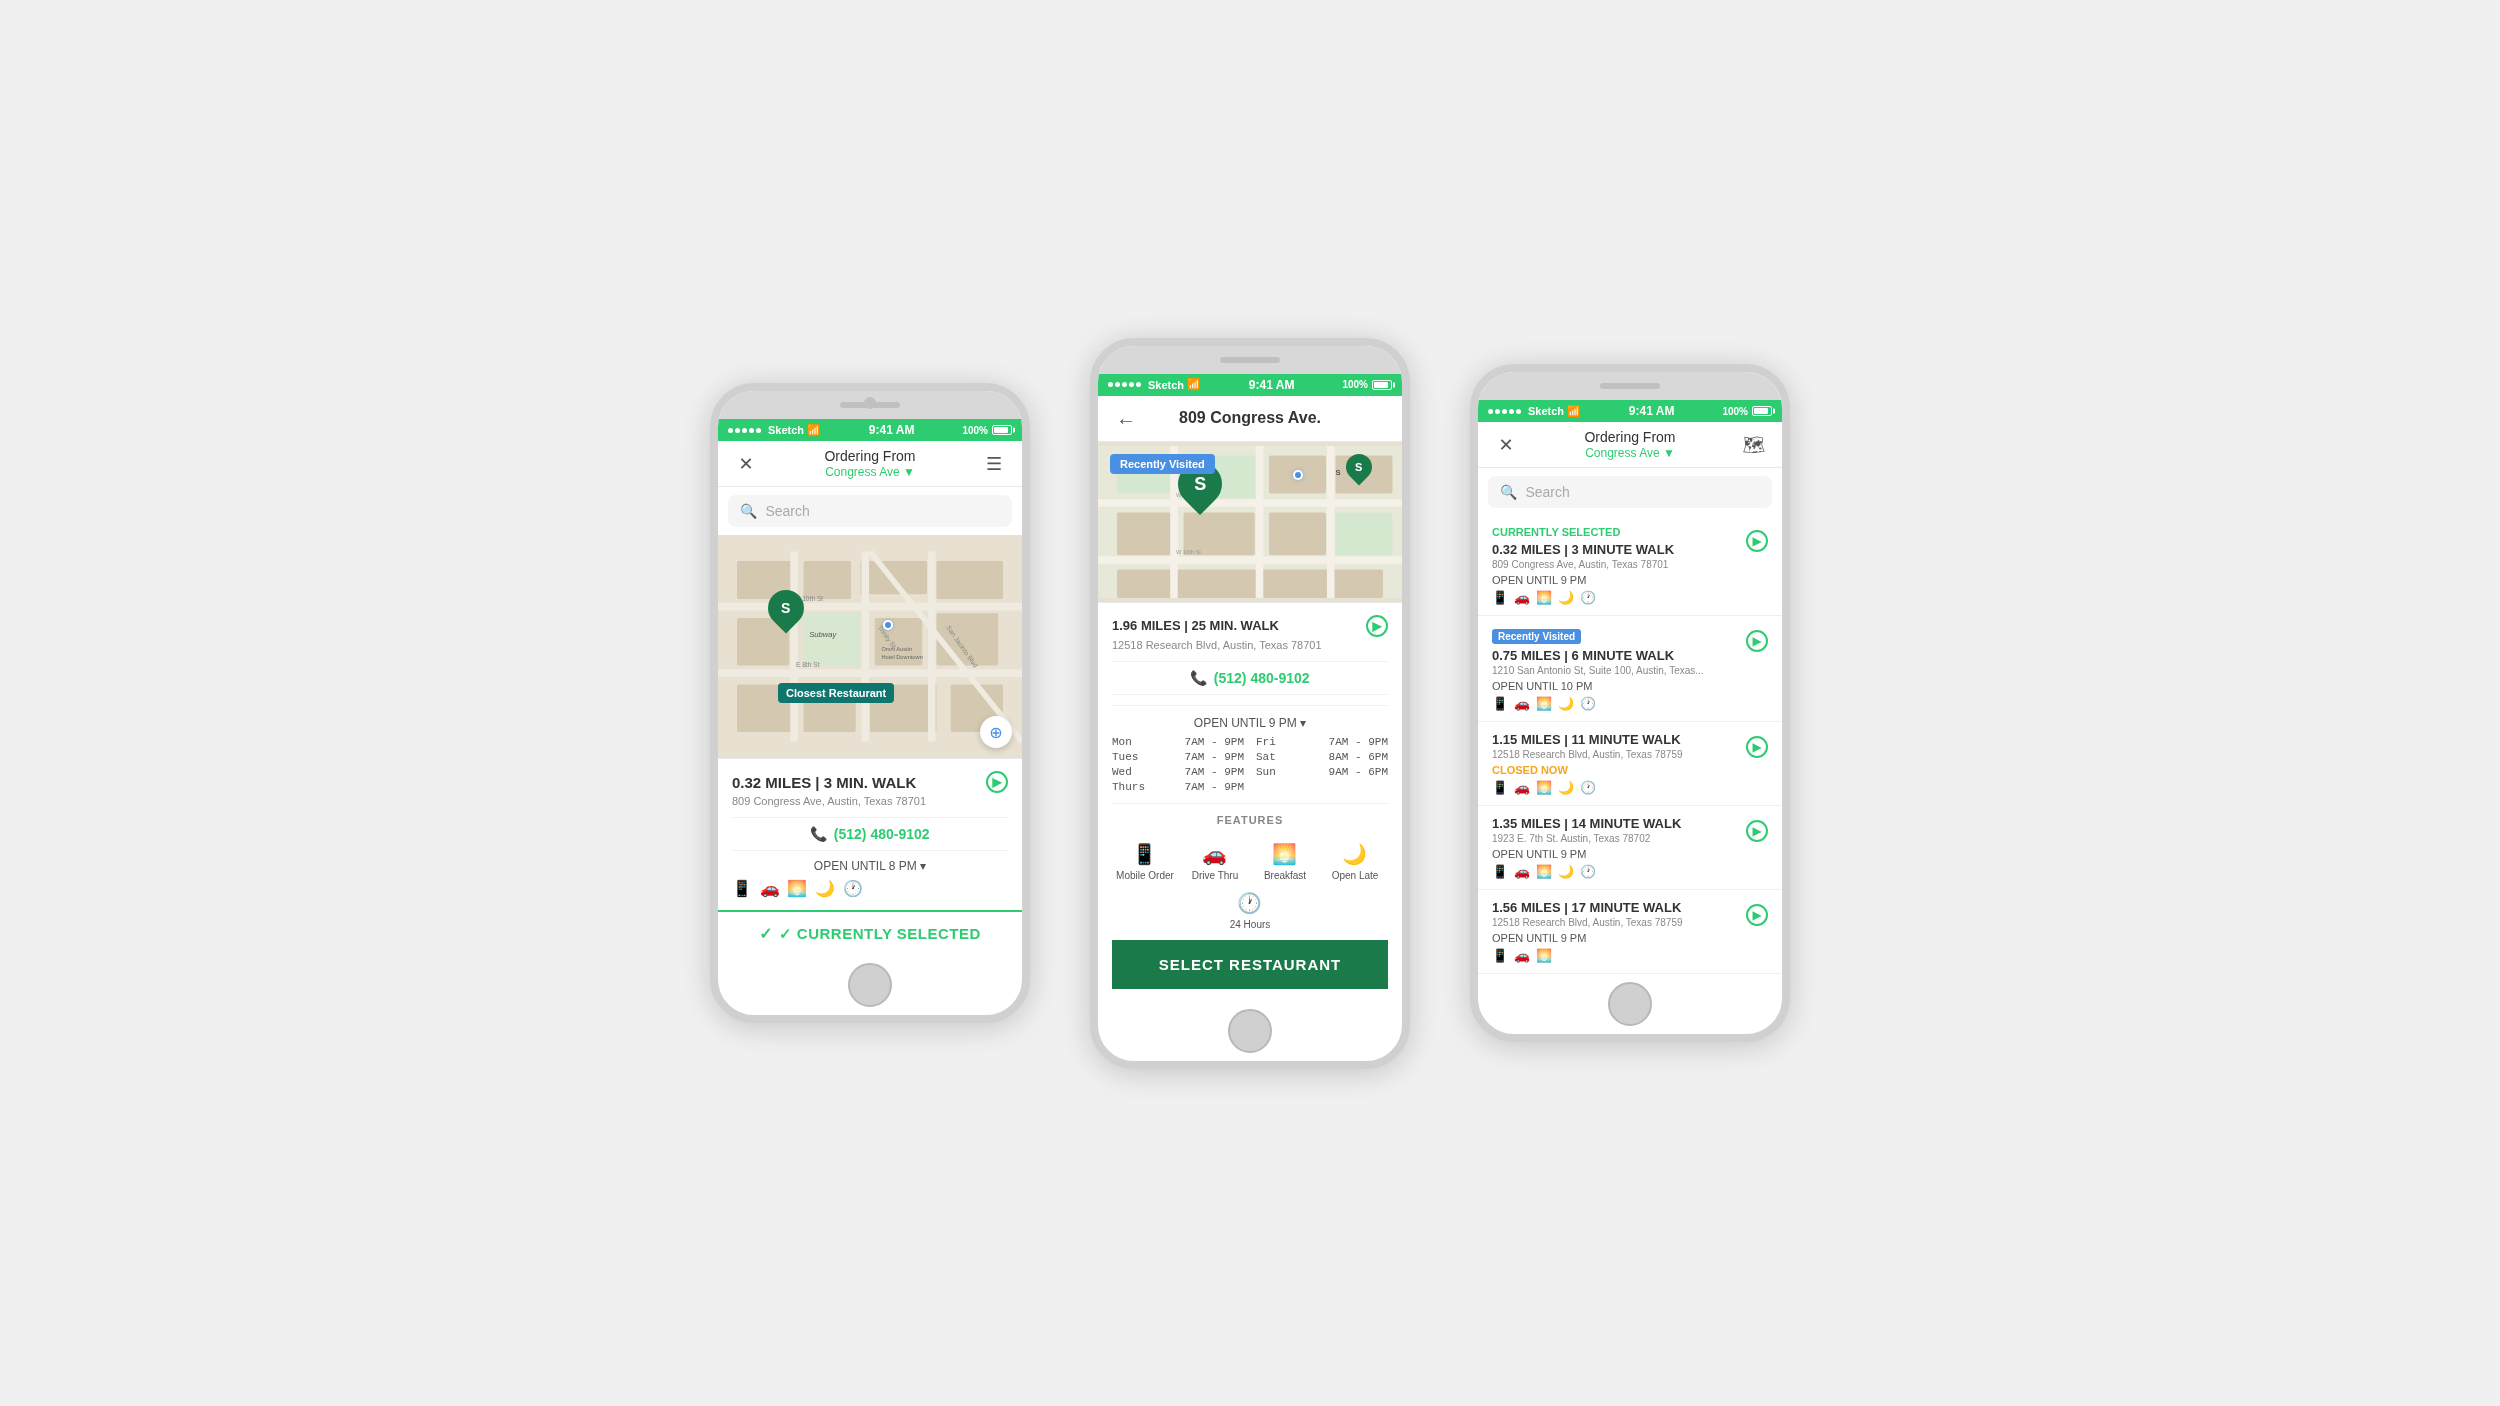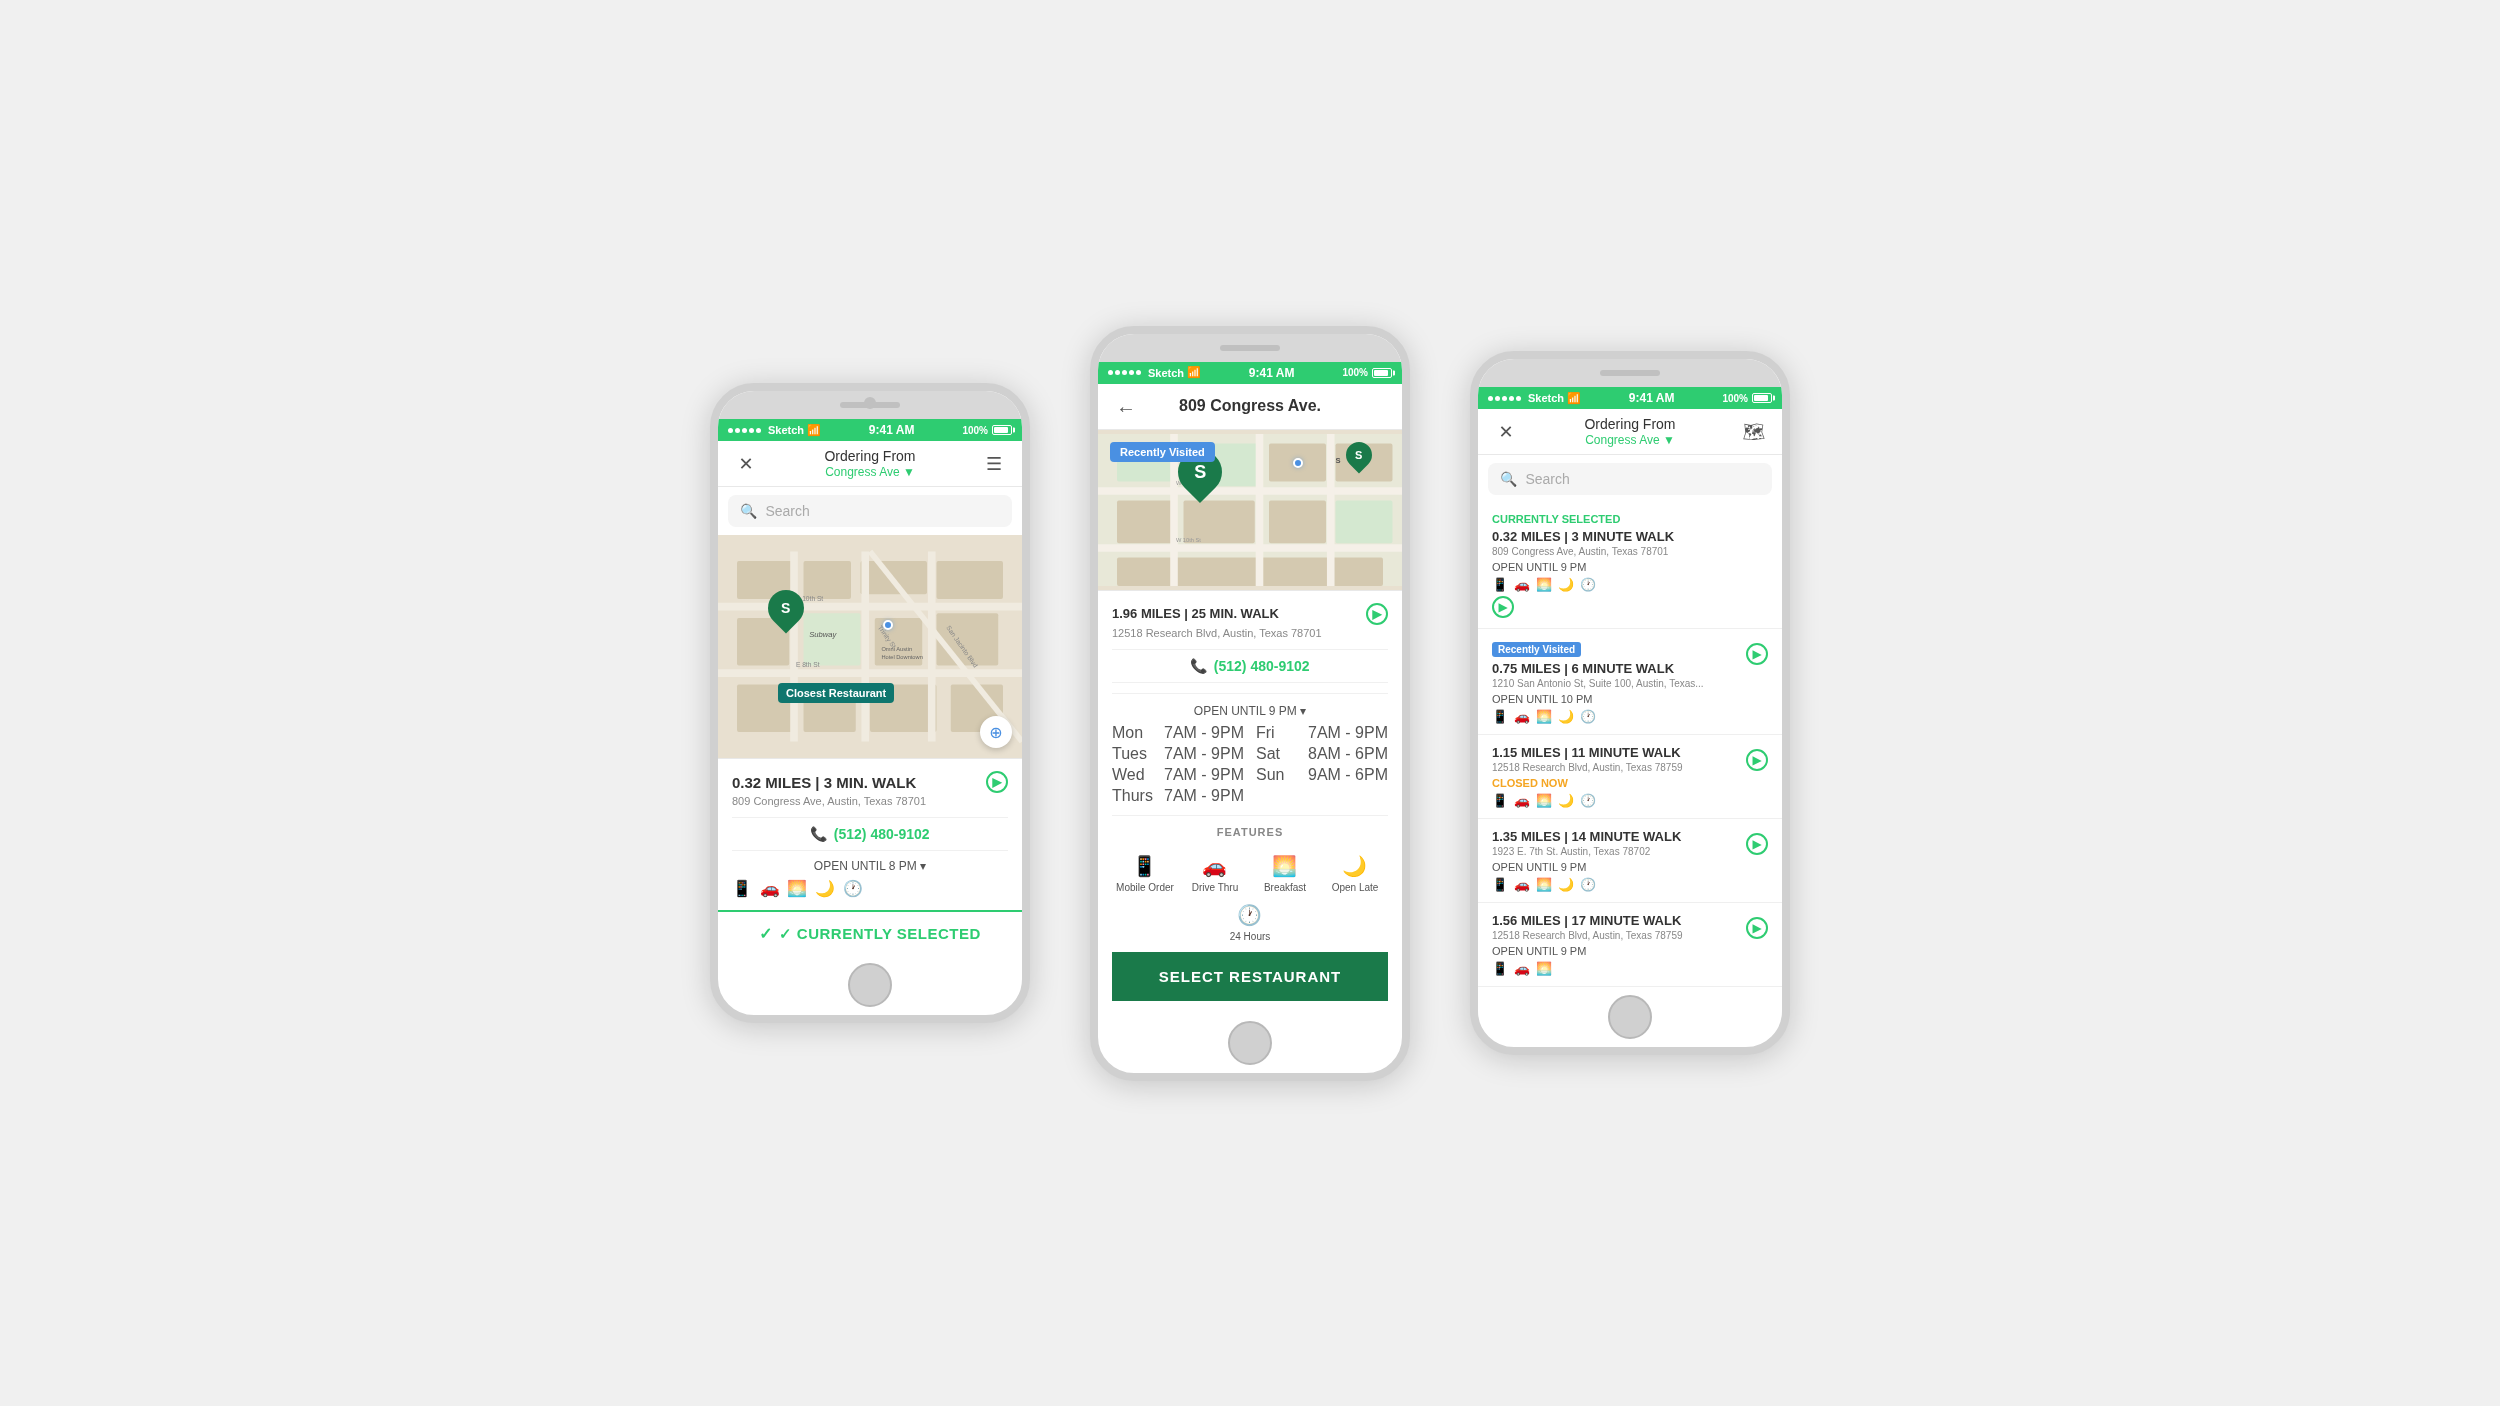--- a/index.html
+++ b/index.html
@@ -263,23 +263,24 @@
     }
     .detail-hours-section {
       border-top: 1px solid #f0f0f0;
       padding-top: 10px;
       margin-top: 10px;
     }
     .hours-grid {
       display: grid;
       grid-template-columns: 1fr 1fr;
       gap: 3px 12px;
-      font-size: 16px;
+      font-size: 11px;
       color: #555;
       margin-top: 6px;
+      font-family: Liberation Mono, monospace;
     }
     .hours-row-item { display: flex; justify-content: space-between; }
     .features-section {
       border-top: 1px solid #f0f0f0;
       padding-top: 10px;
       margin-top: 10px;
     }
     .features-title {
       text-align: center;
       font-size: 11px;
@@ -686,21 +687,21 @@
     </div>
 
     <div class="search-bar">
       <span class="search-icon">🔍</span>
       <span class="search-text">Search</span>
     </div>
 
     <div class="list-container">
 
       <div class="list-item">
-        <div style="display:flex;justify-content:space-between;align-items:flex-start;flex-direction:column;">
+        <div style="display:flex;justify-content:space-between;align-items:flex-start;">
           <div style="flex:1;">
             <div class="currently-selected-label">CURRENTLY SELECTED</div>
             <div class="list-distance">0.32 MILES | 3 MINUTE WALK</div>
             <div class="list-address">809 Congress Ave, Austin, Texas 78701</div>
             <div class="open-hours-text">OPEN UNTIL 9 PM</div>
             <div class="list-icons" style="margin-top:4px;">
               <span>📱</span>
               <span>🚗</span>
               <span>🌅</span>
               <span>🌙</span>

